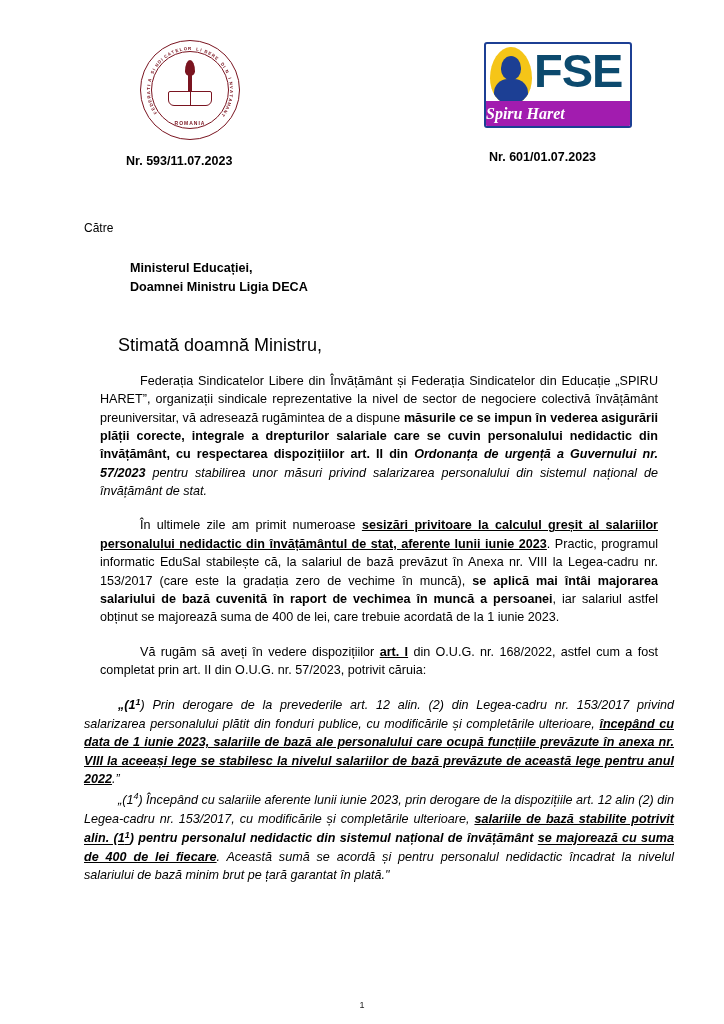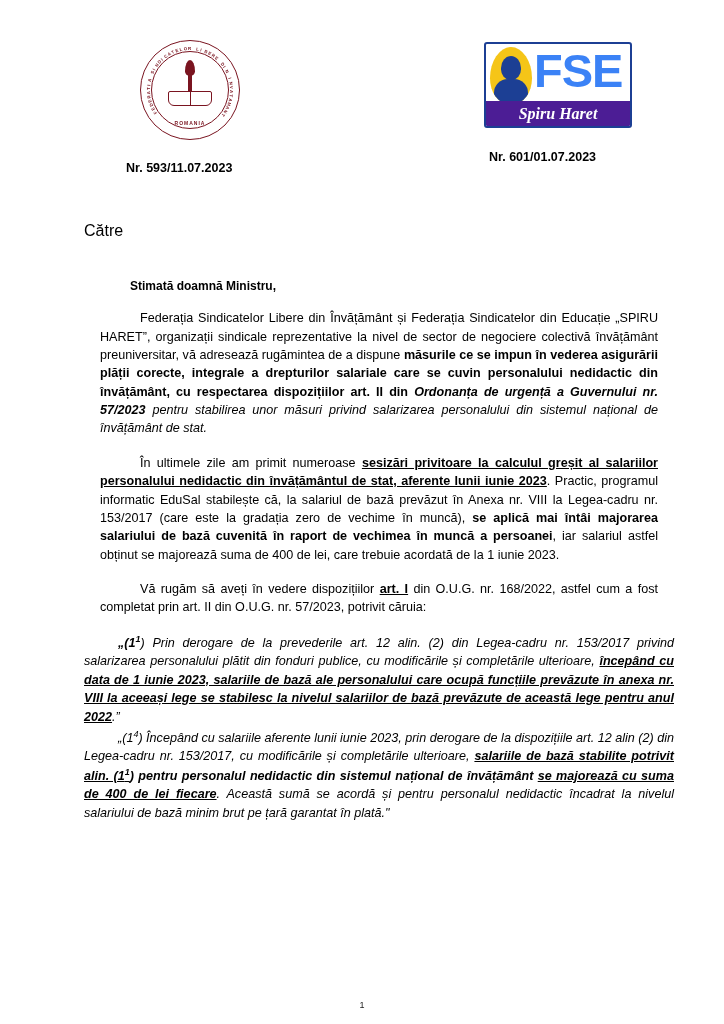--- a/index.html
+++ b/index.html
@@ -147,84 +147,83 @@
     border-radius: 14px 14px 0 0;
   }
   .fse-letters {
     position: absolute;
     left: 48px;
     top: 1px;
     font-family: "Liberation Sans", sans-serif;
     font-weight: bold;
     font-size: 47px;
     letter-spacing: -1px;
-    color: #3b82f6;
+    color: #0c4a6e;
     line-height: 1.1;
   }
   .fse-band {
     position: absolute;
     left: 0;
     bottom: 0;
     width: 100%;
     height: 25px;
-    background: #4c1d95;
+    background: #a21caf;
     color: #ffffff;
     font-family: "Liberation Serif", serif;
     font-style: italic;
     font-weight: bold;
     font-size: 16px;
-    text-align: center;
     line-height: 25px;
   }
 
   
   .reg-row {
     position: relative;
     height: 34px;
     margin-top: 10px;
     font-family: "Liberation Sans", sans-serif;
     font-weight: bold;
     font-size: 12.5px;
   }
   .reg-left {
     position: absolute;
     left: 126px;
-    top: 11px;
+    top: 4px;
   }
   .reg-right {
     position: absolute;
     left: 489px;
     top: 0;
   }
 
   
   .body-wrap {
     padding: 0 50px 0 84px;
     font-size: 13.2px;
     line-height: 1.40;
   }
   .catre {
     margin-top: 36px;
     font-family: "Liberation Sans", sans-serif;
-    font-size: 16px;
+    font-size: 12px;
   }
   .addressee {
     margin-top: 22px;
     margin-left: 46px;
     font-family: "Liberation Sans", sans-serif;
     font-weight: bold;
     font-size: 12.6px;
     line-height: 1.5;
   }
   .salutation {
     margin-top: 36px;
-    margin-left: 46px;
-    font-family: "Liberation Sans", sans-serif;
-    font-weight: bold;
-    font-size: 12px;
+    margin-left: 34px;
+    font-family: "Liberation Sans", sans-serif;
+    font-weight: normal;
+    font-size: 18px;
   }
   p.para {
     margin: 16px;
     margin-top: 14px;
     text-align: justify;
     text-indent: 40px;
     font-family: "Liberation Sans", sans-serif;
     font-size: 12.6px;
     line-height: 1.46;
   }
@@ -330,20 +329,24 @@
 
   <div class="reg-row">
     <div class="reg-left">Nr. 593/11.07.2023</div>
     <div class="reg-right">Nr. 601/01.07.2023</div>
   </div>
 
   <div class="body-wrap">
 
     <div class="catre">Către</div>
 
+    <div class="addressee">
+      <div>Ministerul Educației,</div>
+      <div>Doamnei Ministru Ligia DECA</div>
+    </div>
 
     <div class="salutation">Stimată doamnă Ministru,</div>
 
     <p class="para">
       <span>Federația Sindicatelor Libere din Învățământ și Federația Sindicatelor din Educație „SPIRU HARET”, organizații sindicale reprezentative la nivel de sector de negociere colectivă învățământ preuniversitar, vă adresează rugămintea de a dispune </span><b>măsurile ce se impun în vederea asigurării plății corecte, integrale a drepturilor salariale care se cuvin personalului nedidactic din învățământ, cu respectarea dispozițiilor art. II din </b><b><i>Ordonanța de urgență a Guvernului nr. 57/2023</i></b><i> pentru stabilirea unor măsuri privind salarizarea personalului din sistemul național de învățământ de stat.</i>
     </p>
 
     <p class="para">
       <span>În ultimele zile am primit numeroase </span><b><u>sesizări privitoare la calculul greșit al salariilor personalului nedidactic din învățământul de stat, aferente lunii iunie 2023</u></b><span>. Practic, programul informatic EduSal  stabilește că, la salariul de bază prevăzut în Anexa nr. VIII la Legea-cadru nr. 153/2017 (care este la gradația zero de vechime în muncă), </span><b>se aplică mai întâi majorarea salariului de bază cuvenită în raport de vechimea în muncă a persoanei</b><span>, iar salariul astfel obținut se majorează suma de  400 de lei, care trebuie acordată de la 1 iunie 2023.</span>
     </p>

